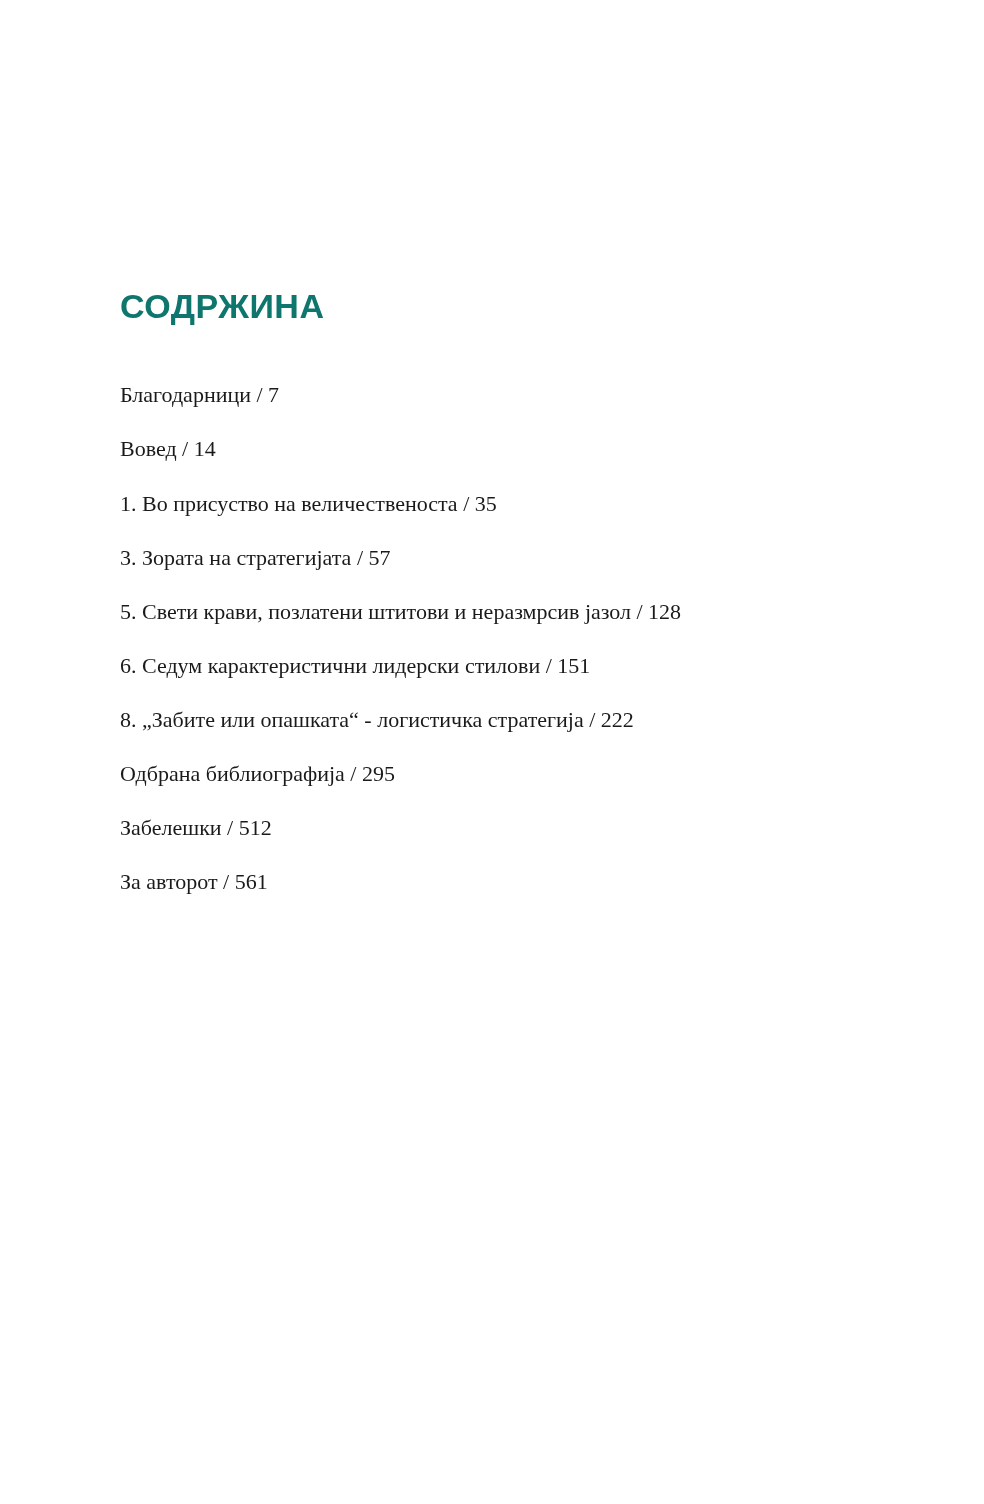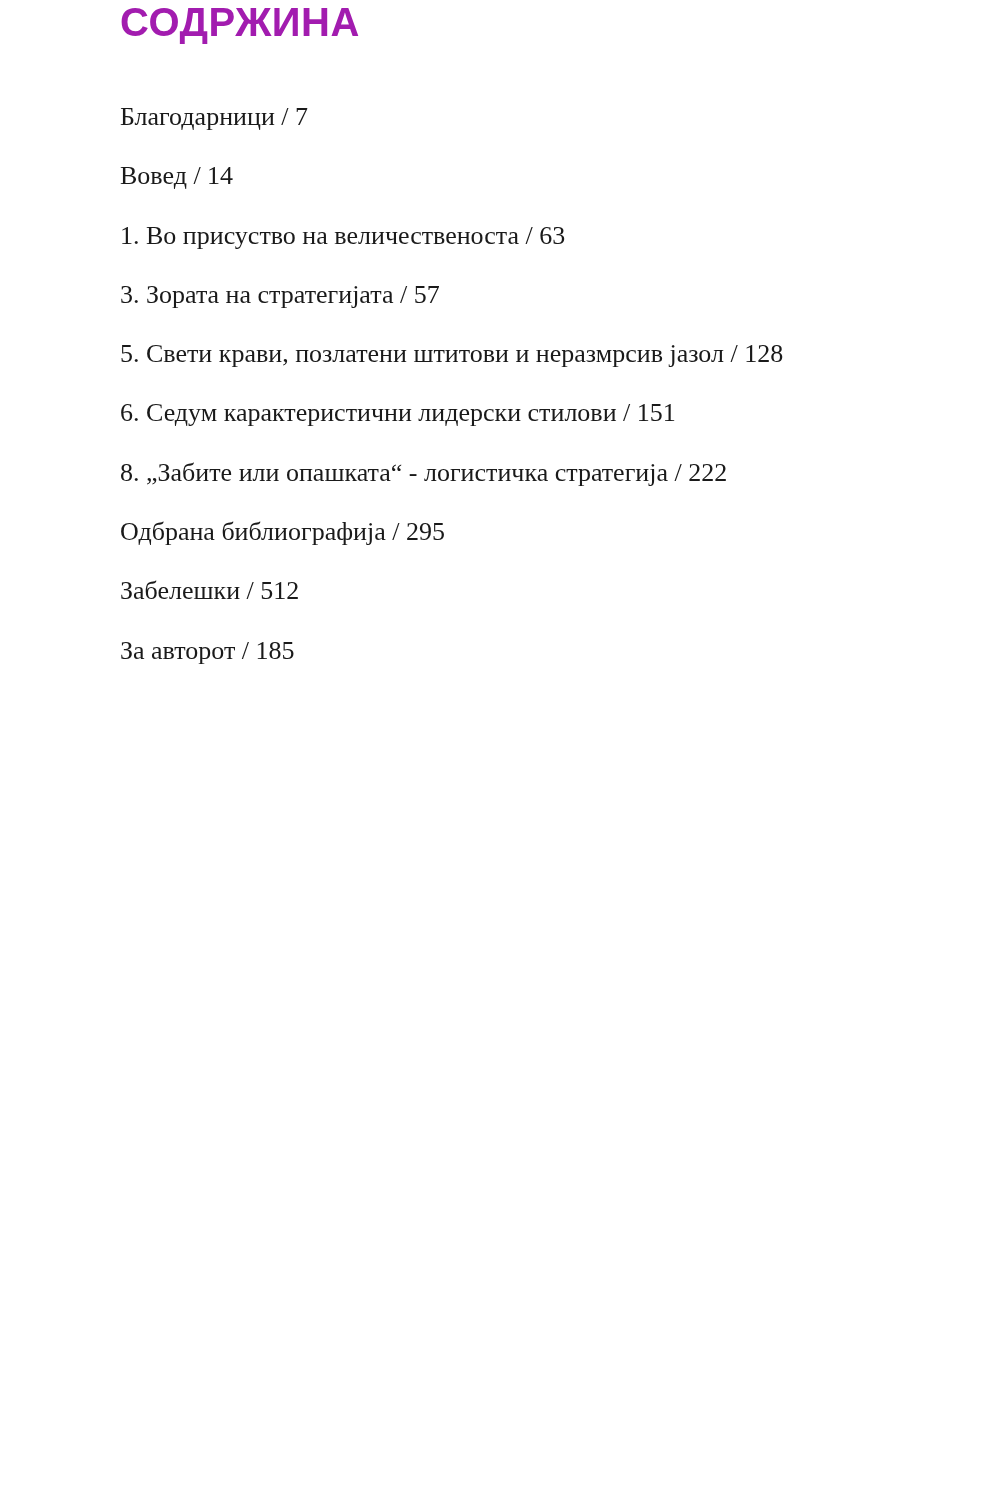--- a/index.html
+++ b/index.html
@@ -17,51 +17,52 @@
   .page {
     position: relative;
     width: 984px;
     height: 1504px;
     box-sizing: border-box;
     padding: 0 120px;
   }
   .toc-title {
     font-family: "Liberation Sans", sans-serif;
     font-weight: bold;
-    font-size: 40px;
+    font-size: 34px;
     letter-spacing: 0.5px;
-    color: #a21caf;
+    color: #0f766e;
     margin: 0;
+    padding-top: 288px;
     line-height: 1.1;
   }
   .toc-list {
     list-style: none;
     margin: 0;
     padding: 0;
     padding-top: 56px;
   }
   .toc-entry {
     font-family: "Liberation Serif", serif;
-    font-size: 26px;
+    font-size: 22px;
     line-height: 1.3;
     color: #1a1a1a;
     margin: 0 0 25.5px 0;
     white-space: nowrap;
   }
 </style>
 </head>
 <body>
 
 <div class="page">
   <h1 class="toc-title">СОДРЖИНА</h1>
   <ul class="toc-list">
     <li class="toc-entry">Благодарници / 7</li>
     <li class="toc-entry">Вовед / 14</li>
-    <li class="toc-entry">1. Во присуство на величественоста / 63</li>
+    <li class="toc-entry">1. Во присуство на величественоста / 35</li>
     <li class="toc-entry">3. Зората на стратегијата / 57</li>
     <li class="toc-entry">5. Свети крави, позлатени штитови и неразмрсив јазол / 128</li>
     <li class="toc-entry">6. Седум карактеристични лидерски стилови / 151</li>
     <li class="toc-entry">8. „Забите или опашката“ - логистичка стратегија / 222</li>
     <li class="toc-entry">Одбрана библиографија / 295</li>
     <li class="toc-entry">Забелешки / 512</li>
-    <li class="toc-entry">За авторот / 185</li>
+    <li class="toc-entry">За авторот / 561</li>
   </ul>
 </div>
 
 </body></html>

